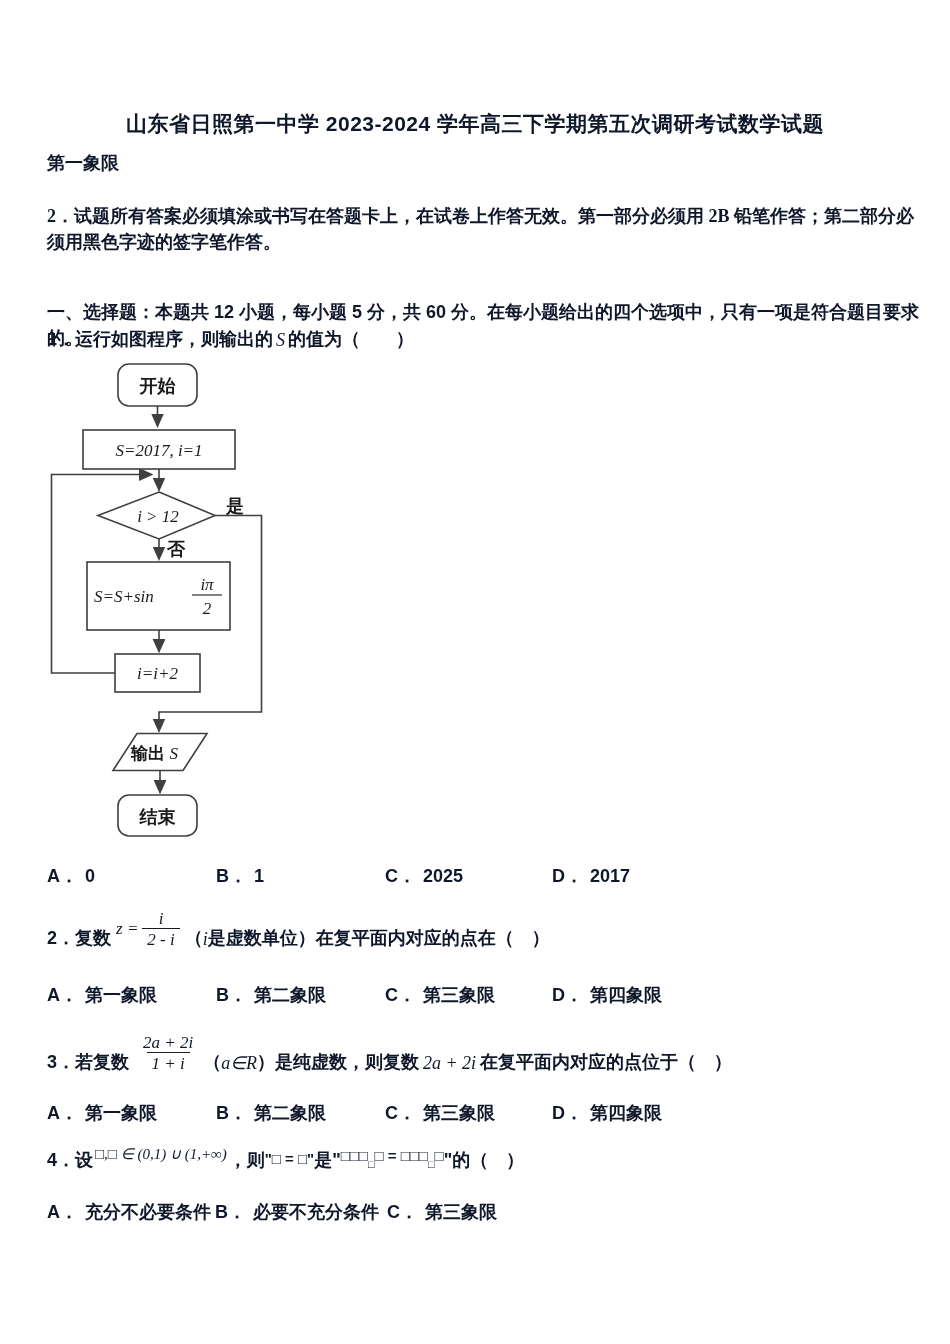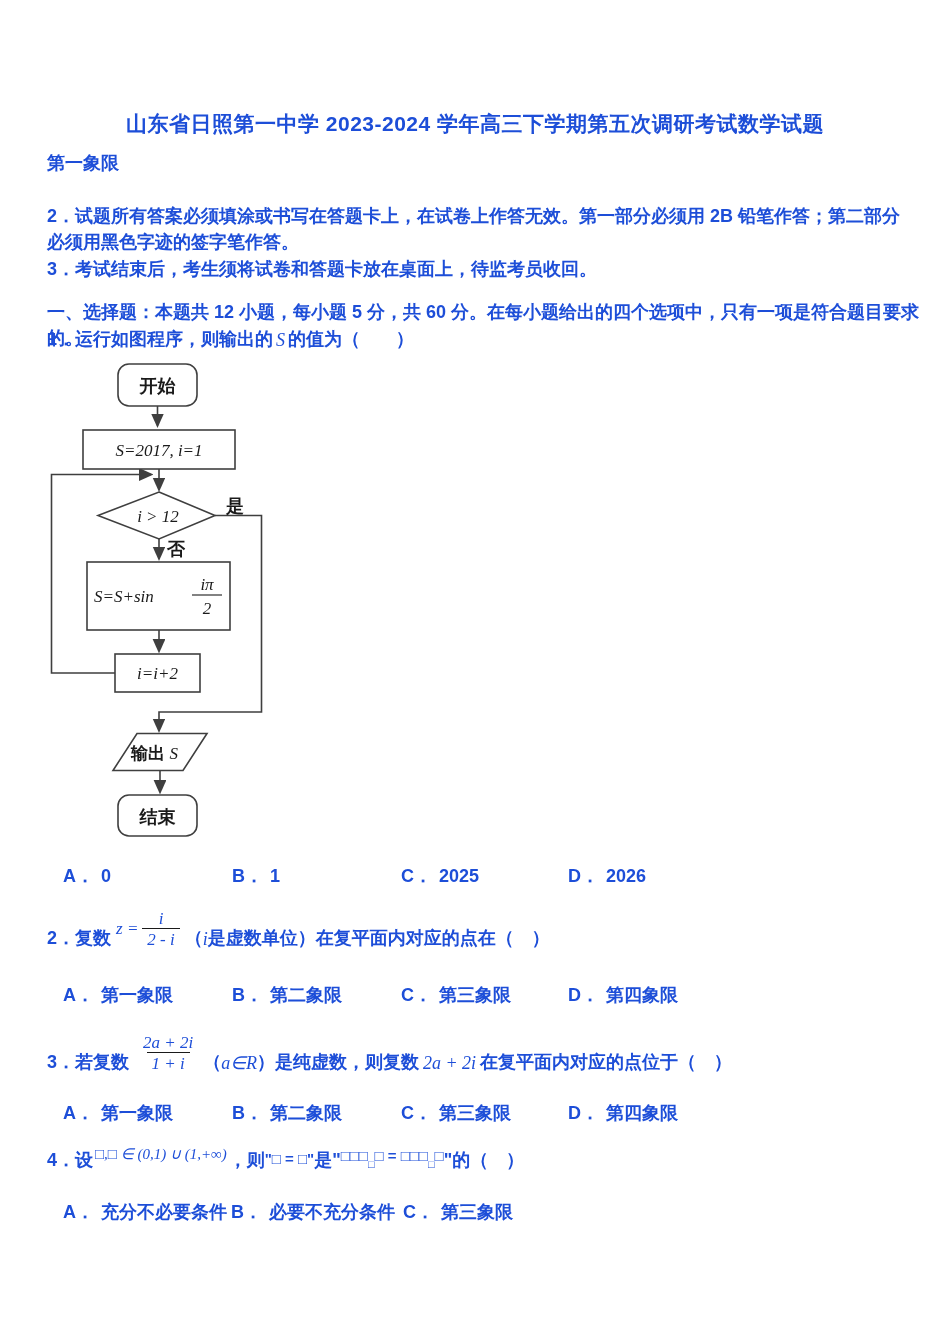--- a/index.html
+++ b/index.html
@@ -1,35 +1,35 @@
 <!DOCTYPE html>
 <html><head>
 <meta charset="utf-8">
 <style>
   html,body { margin:0; padding:0; background:#888; }
   .page {
     position:relative; width:950px; height:1344px; margin:0 auto;
-    background:#ffffff; color:#1d4ed8; overflow:hidden;
+    background:#ffffff; color:#0f172a; overflow:hidden;
     font-family:"Liberation Sans", sans-serif;
   }
   .abs { position:absolute; }
   .title {
     left:0; right:0; top:110px; text-align:center;
     font-size:21px; font-weight:700; letter-spacing:0.5px;
   }
   .body-line { left:47px; font-size:18px; font-weight:700; line-height:26px; }
-  .wrap2 { width:868px; }
+  .wrap2 { width:868px;font-family:Liberation Serif, serif; }
   .q-row { position:absolute; left:47px; display:flex; align-items:flex-end; font-size:18px; font-weight:700; }
   .q-row > * { white-space:nowrap; }
   .math { font-family:"Liberation Serif", serif; font-style:italic; font-weight:400; }
   .formula { display:inline-flex; align-items:center; margin:0 5px; font-family:"Liberation Serif", serif; font-style:italic; font-weight:400; font-size:17px; }
   .frac { display:inline-flex; flex-direction:column; align-items:center; line-height:1.15; margin-left:4px; }
   .frac .fden { border-top:1.6px solid #1a1a1a; padding:1px 5px 0 5px;font-family:Liberation Serif, serif; }
   .frac .fnum { padding:0 5px; }
-  .opts { position:absolute; left:16px; width:920px; height:26px; }
+  .opts { position:absolute; left:0; width:920px; height:26px; }
   .opt { position:absolute; top:0; font-size:18px; font-weight:700; white-space:nowrap; }
   .opt .lbl { margin-right:7px; }
   .sup-expr { position:relative; top:-9px; font-family:"Liberation Serif", serif; font-style:italic; font-weight:400; font-size:15px; margin:0 2px; }
   .raised { position:relative; top:-5px; font-size:15px; font-weight:600; }
   .raised sub { font-size:11px; position:relative; top:3px; }
   
   .fz  { font:700 18px "Liberation Sans", sans-serif; fill:#1a1a1a; }
   .fz2 { font:700 17px "Liberation Sans", sans-serif; fill:#1a1a1a; }
   .fm  { font:italic 17px "Liberation Serif", serif; fill:#1a1a1a; }
   .shape { fill:#ffffff; stroke:#3f3f3f; stroke-width:1.6; }
@@ -37,21 +37,20 @@
 </style>
 </head>
 <body>
 
 <div class="page">
 
   <div class="abs title">山东省日照第一中学 2023-2024 学年高三下学期第五次调研考试数学试题</div>
 
   <div class="abs body-line" style="top:150px">第一象限</div>
   <div class="abs body-line wrap2" style="top:203px">2．试题所有答案必须填涂或书写在答题卡上，在试卷上作答无效。第一部分必须用 2B 铅笔作答；第二部分必须用黑色字迹的签字笔作答。</div>
-  <div class="abs body-line" style="top:256px">3．考试结束后，考生须将试卷和答题卡放在桌面上，待监考员收回。</div>
 
   <div class="abs body-line" style="top:299px; width:880px">一、选择题：本题共 12 小题，每小题 5 分，共 60 分。在每小题给出的四个选项中，只有一项是符合题目要求的。</div>
 
   <div class="q-row" style="top:327px">
     <span>1．</span>
     <span>运行如图程序，则输出的</span>
     <span class="math" style="margin:0 3px">S</span>
     <span>的值为（　　）</span>
   </div>
 
@@ -99,21 +98,21 @@
     </text>
 
     <rect class="shape" x="88" y="443" width="79" height="41" rx="11"></rect>
     <text class="fz" x="127.5" y="471" text-anchor="middle">结束</text>
   </svg>
 
   <div class="opts" style="top:864px">
     <span class="opt" style="left:47px"><span class="lbl">A．</span><span>0</span></span>
     <span class="opt" style="left:216px"><span class="lbl">B．</span><span>1</span></span>
     <span class="opt" style="left:385px"><span class="lbl">C．</span><span>2025</span></span>
-    <span class="opt" style="left:552px"><span class="lbl">D．</span><span>2026</span></span>
+    <span class="opt" style="left:552px"><span class="lbl">D．</span><span>2017</span></span>
   </div>
 
   <div class="q-row" style="top:898px; height:52px">
     <span>2．</span>
     <span>复数</span>
     <span class="formula">
       <span>z =</span>
       <span class="frac">
         <span class="fnum">i</span>
         <span class="fden">2 - i</span>

